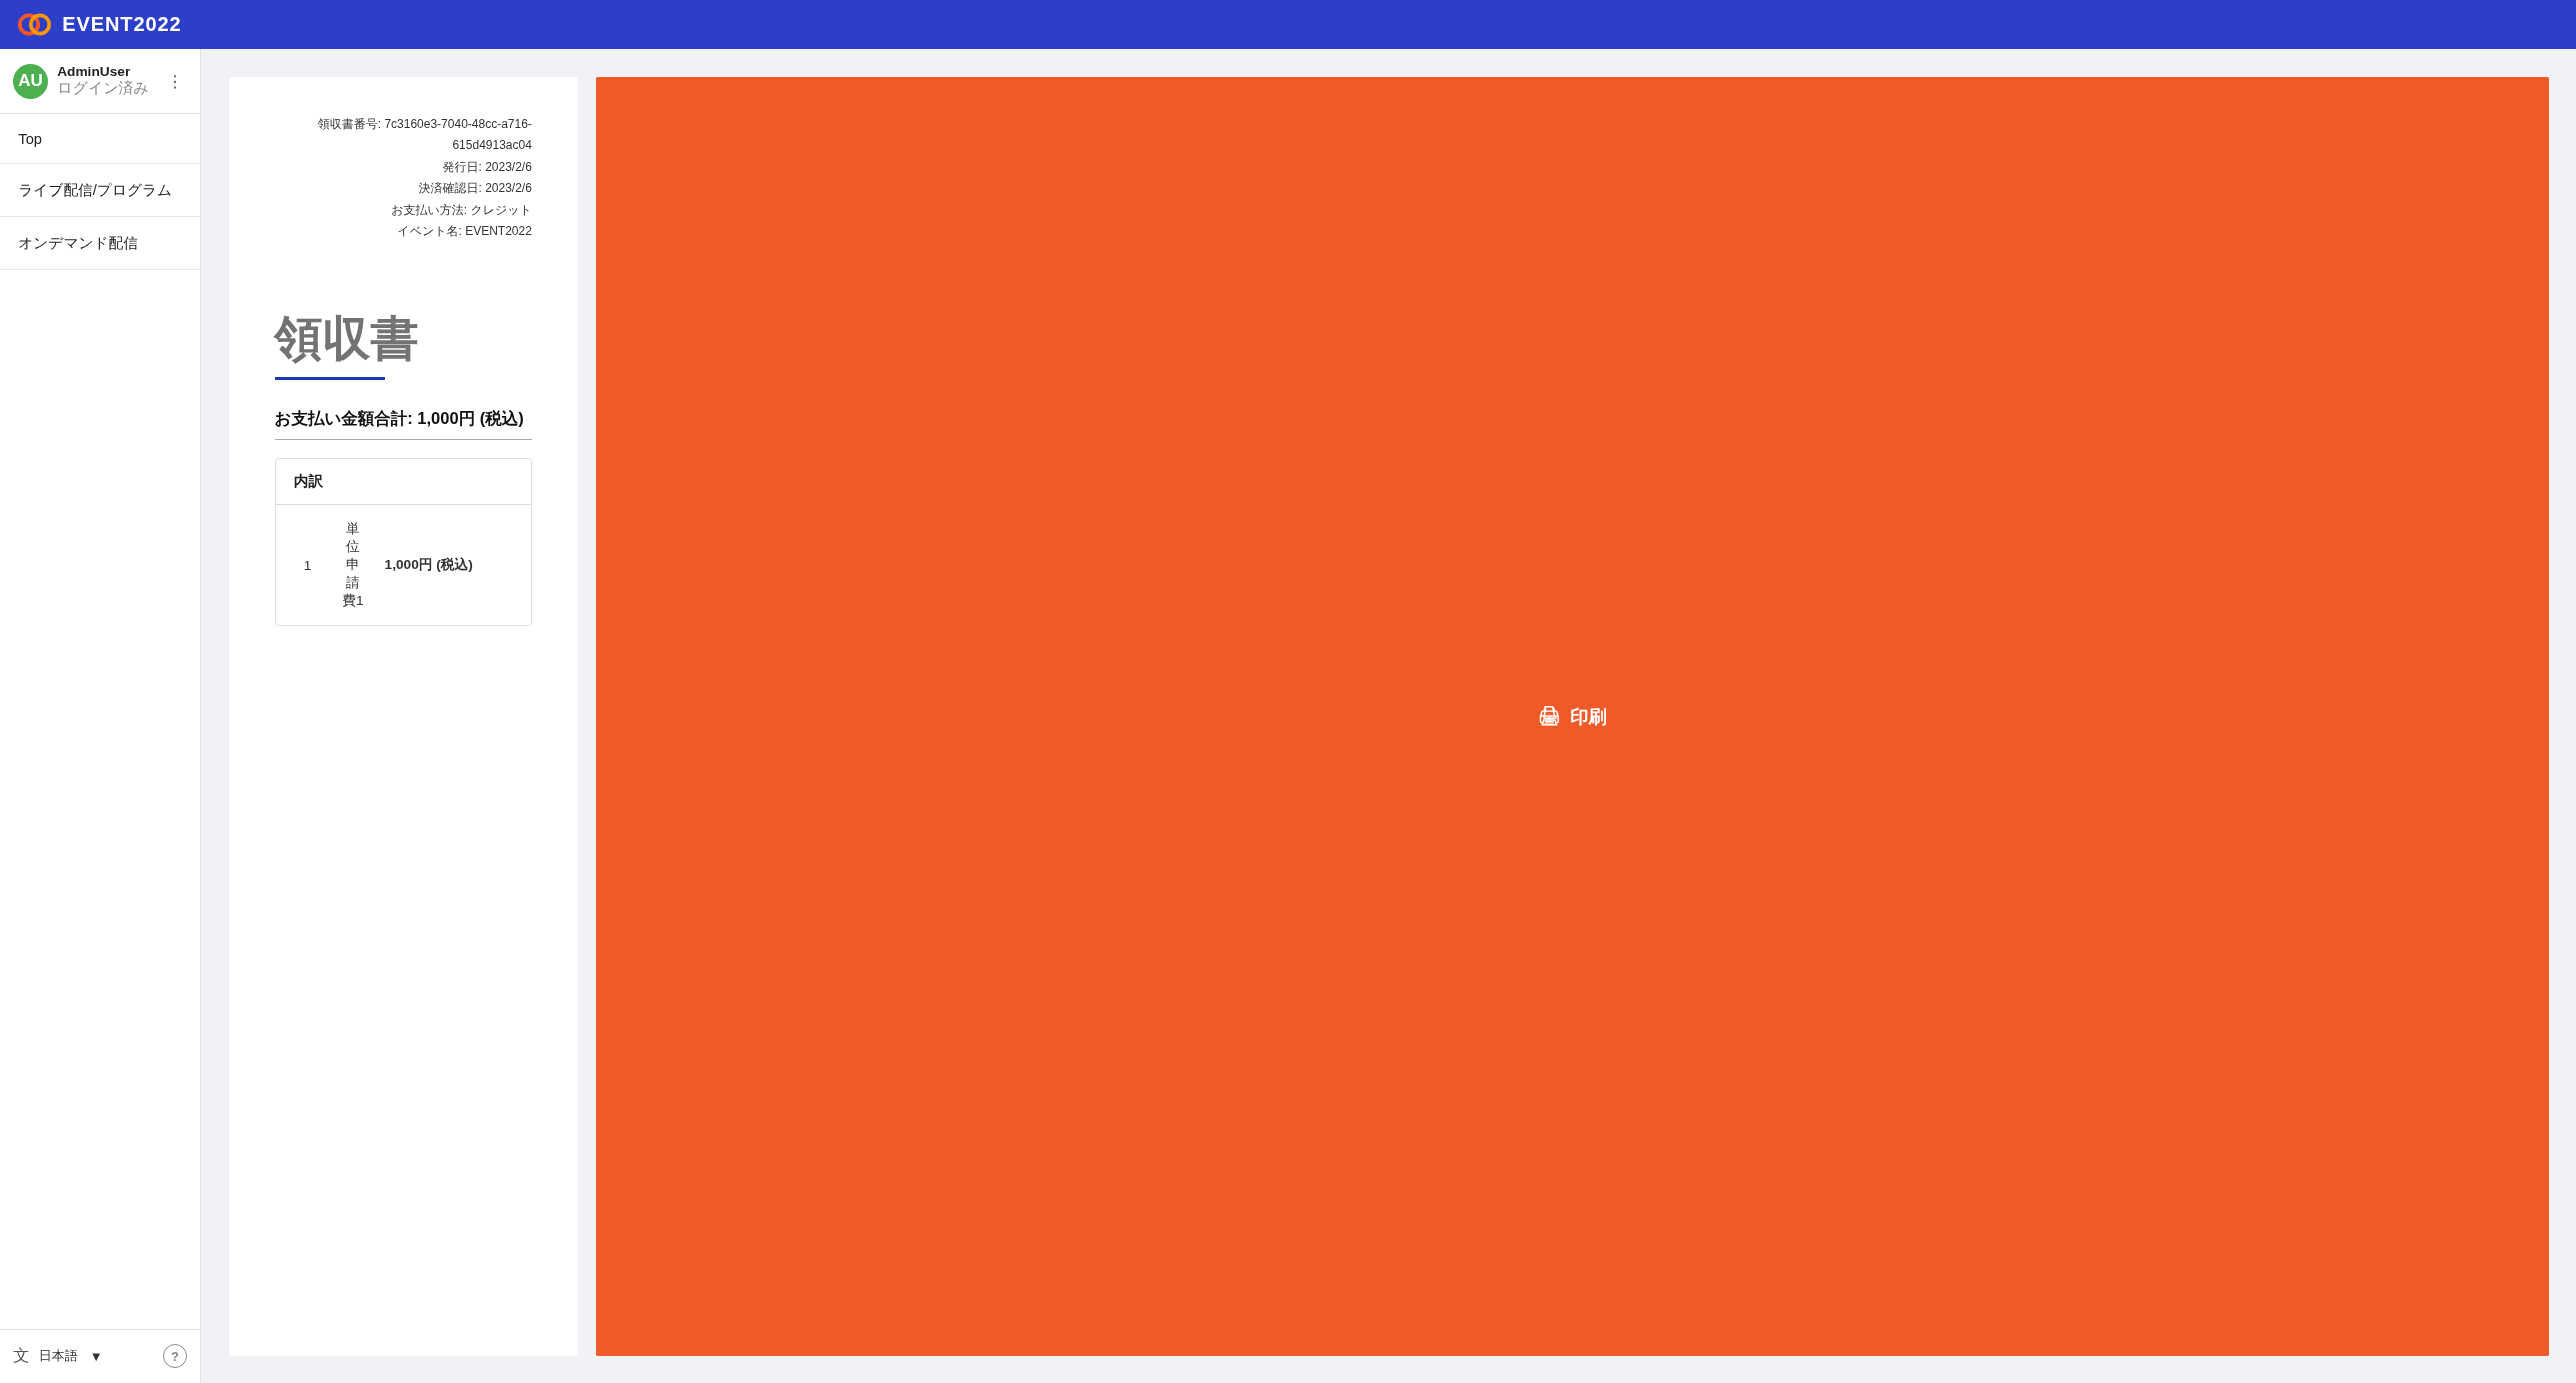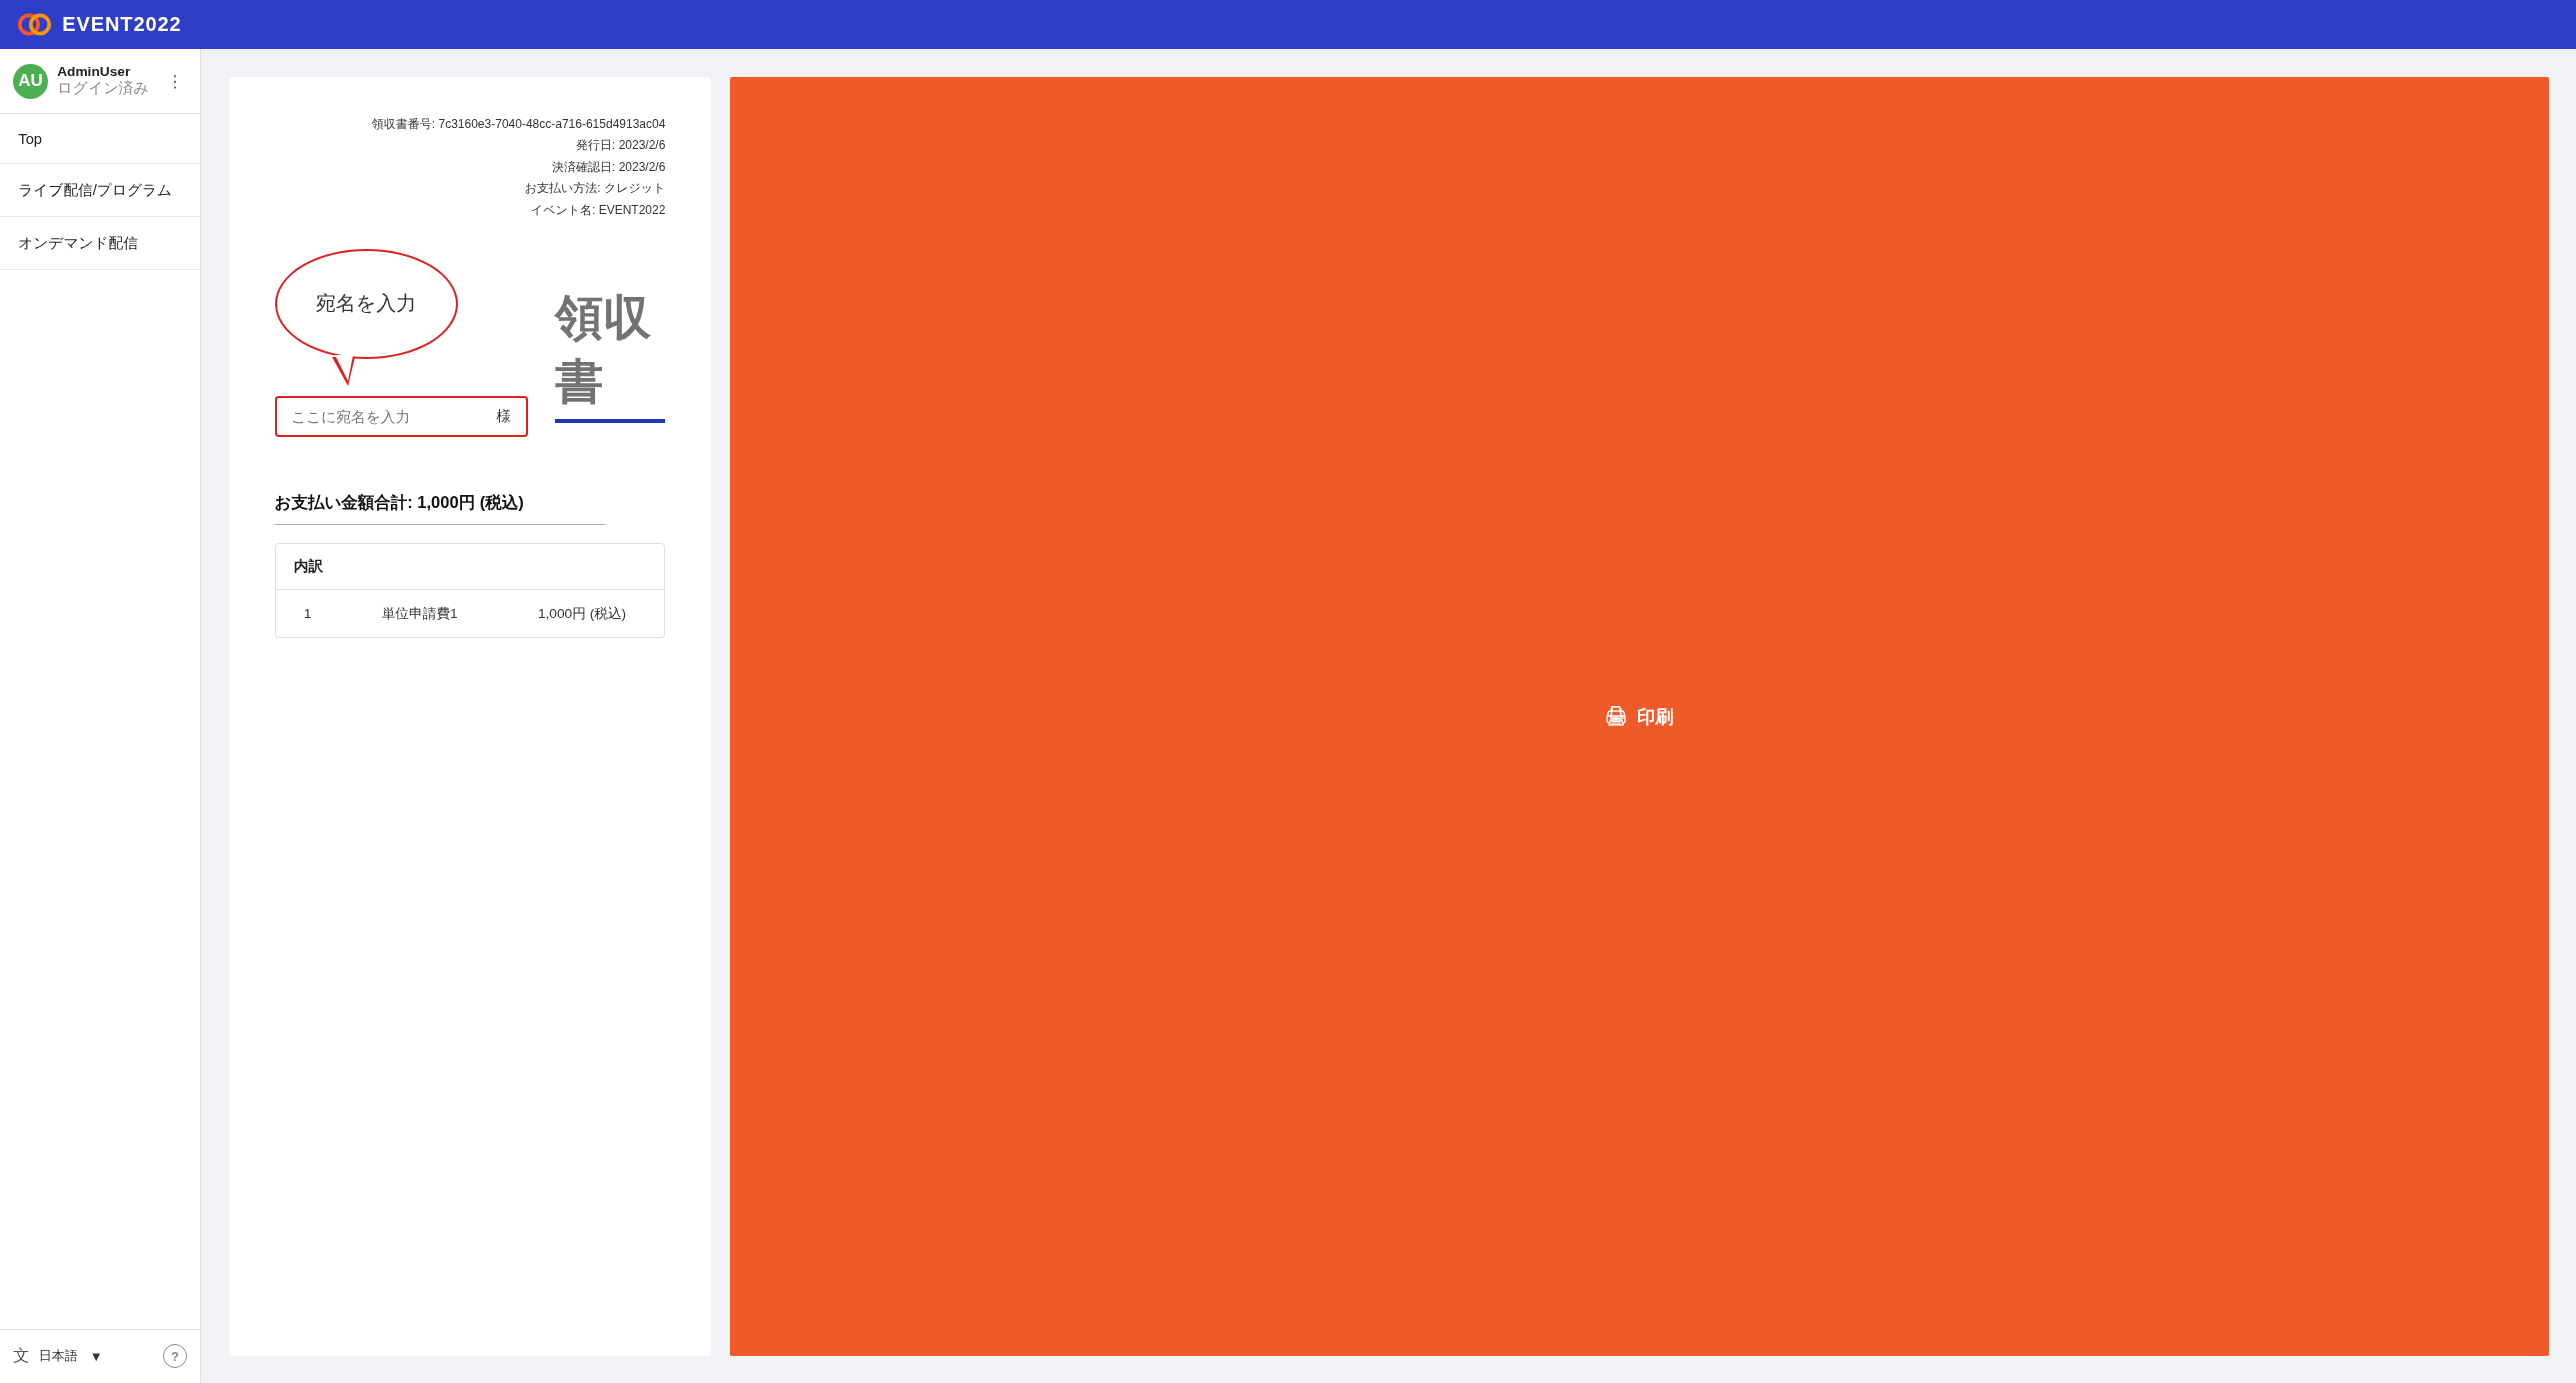--- a/index.html
+++ b/index.html
@@ -285,22 +285,23 @@
     }
     .breakdown-qty {
       width: 27.5px;
       text-align: center;
     }
     .breakdown-name {
       flex: 1;
       text-align: center;
     }
     .breakdown-price {
-      text-align: center;
+      text-align: left;
       min-width: 128px;
+      font-weight: bold;
     }
 
     
     .print-btn {
       background: #f05a28;
       color: white;
       border: none;
       width: 100%;
       padding: 18.3px;
       font-size: 18.3px;
@@ -376,32 +377,20 @@
           <span>お支払い方法:</span>
           <span>クレジット</span>
         </div>
         <div>
           <span>イベント名:</span>
           <span>EVENT2022</span>
         </div>
       </div>
 
       <div class="receipt-title-area">
-        <div class="speech-bubble-container">
-          <div class="speech-bubble">
-            <span>宛名を入力</span>
-          </div>
-
-          <div class="address-section" style="margin-top: 37px;">
-            <div class="address-input-wrapper">
-              <input class="address-input" type="text" placeholder="ここに宛名を入力" style="">
-              <span class="address-suffix">様</span>
-            </div>
-          </div>
-        </div>
 
         <div style="margin-top: 27.5px;">
           <div class="receipt-title-text">領収書</div>
           <div class="receipt-title-underline"></div>
         </div>
       </div>
 
       <div class="total-section">
         <div class="total-label">お支払い金額合計: 1,000円 (税込)</div>
         <hr class="total-divider">

